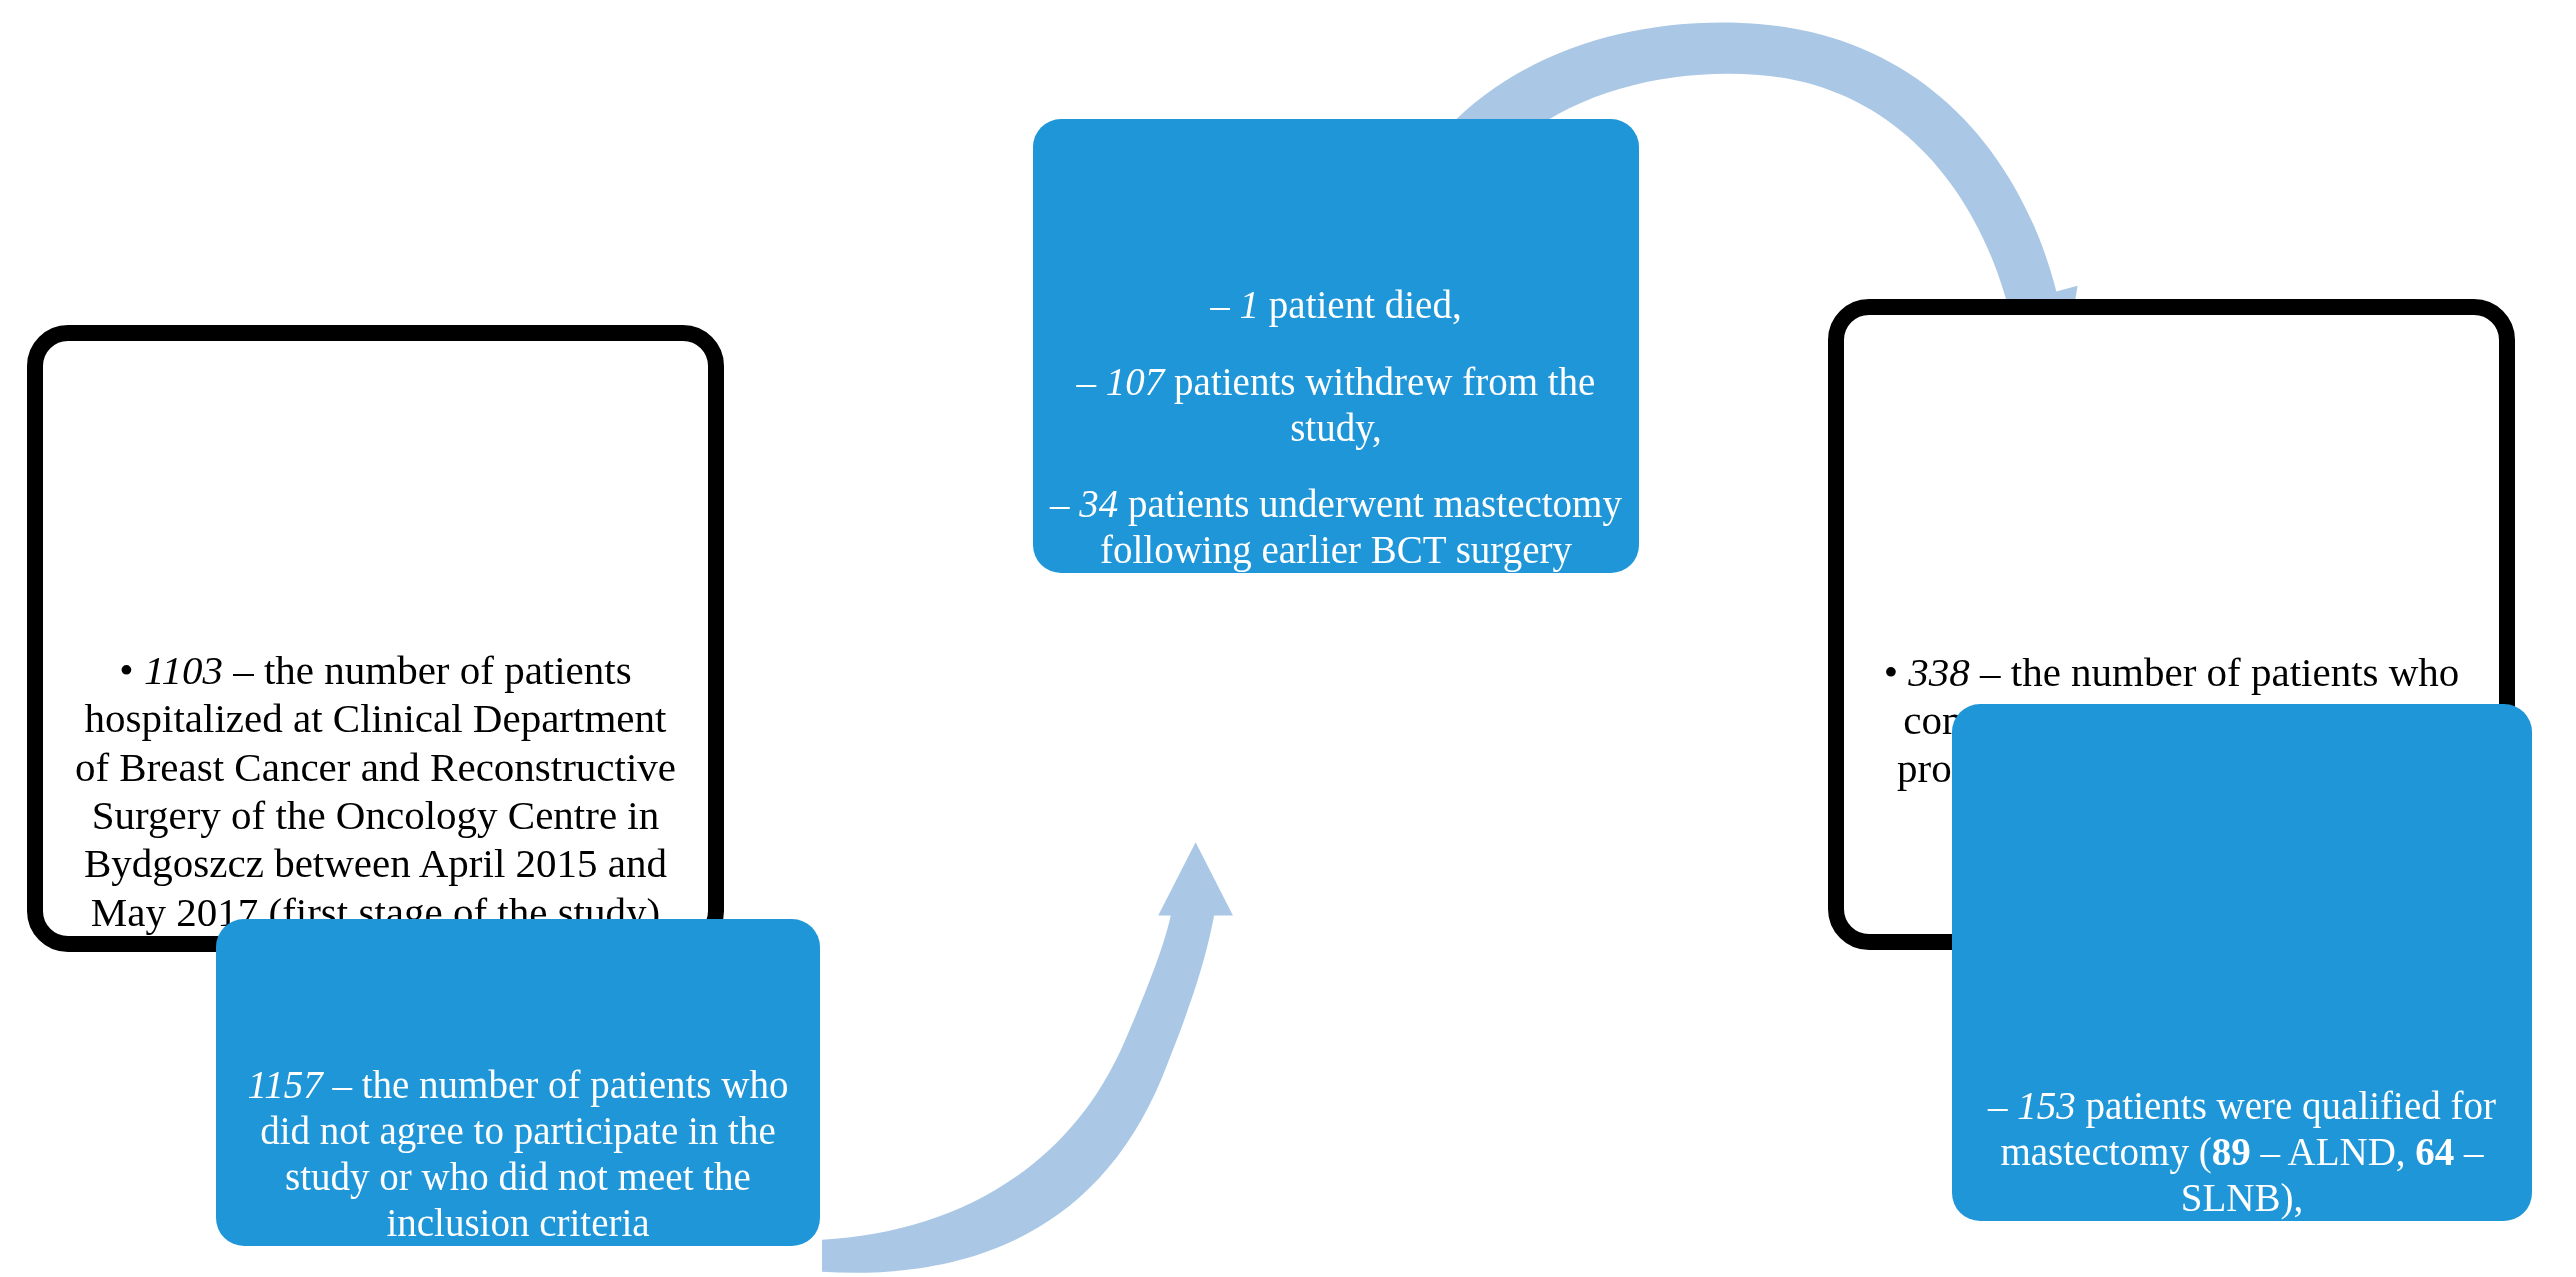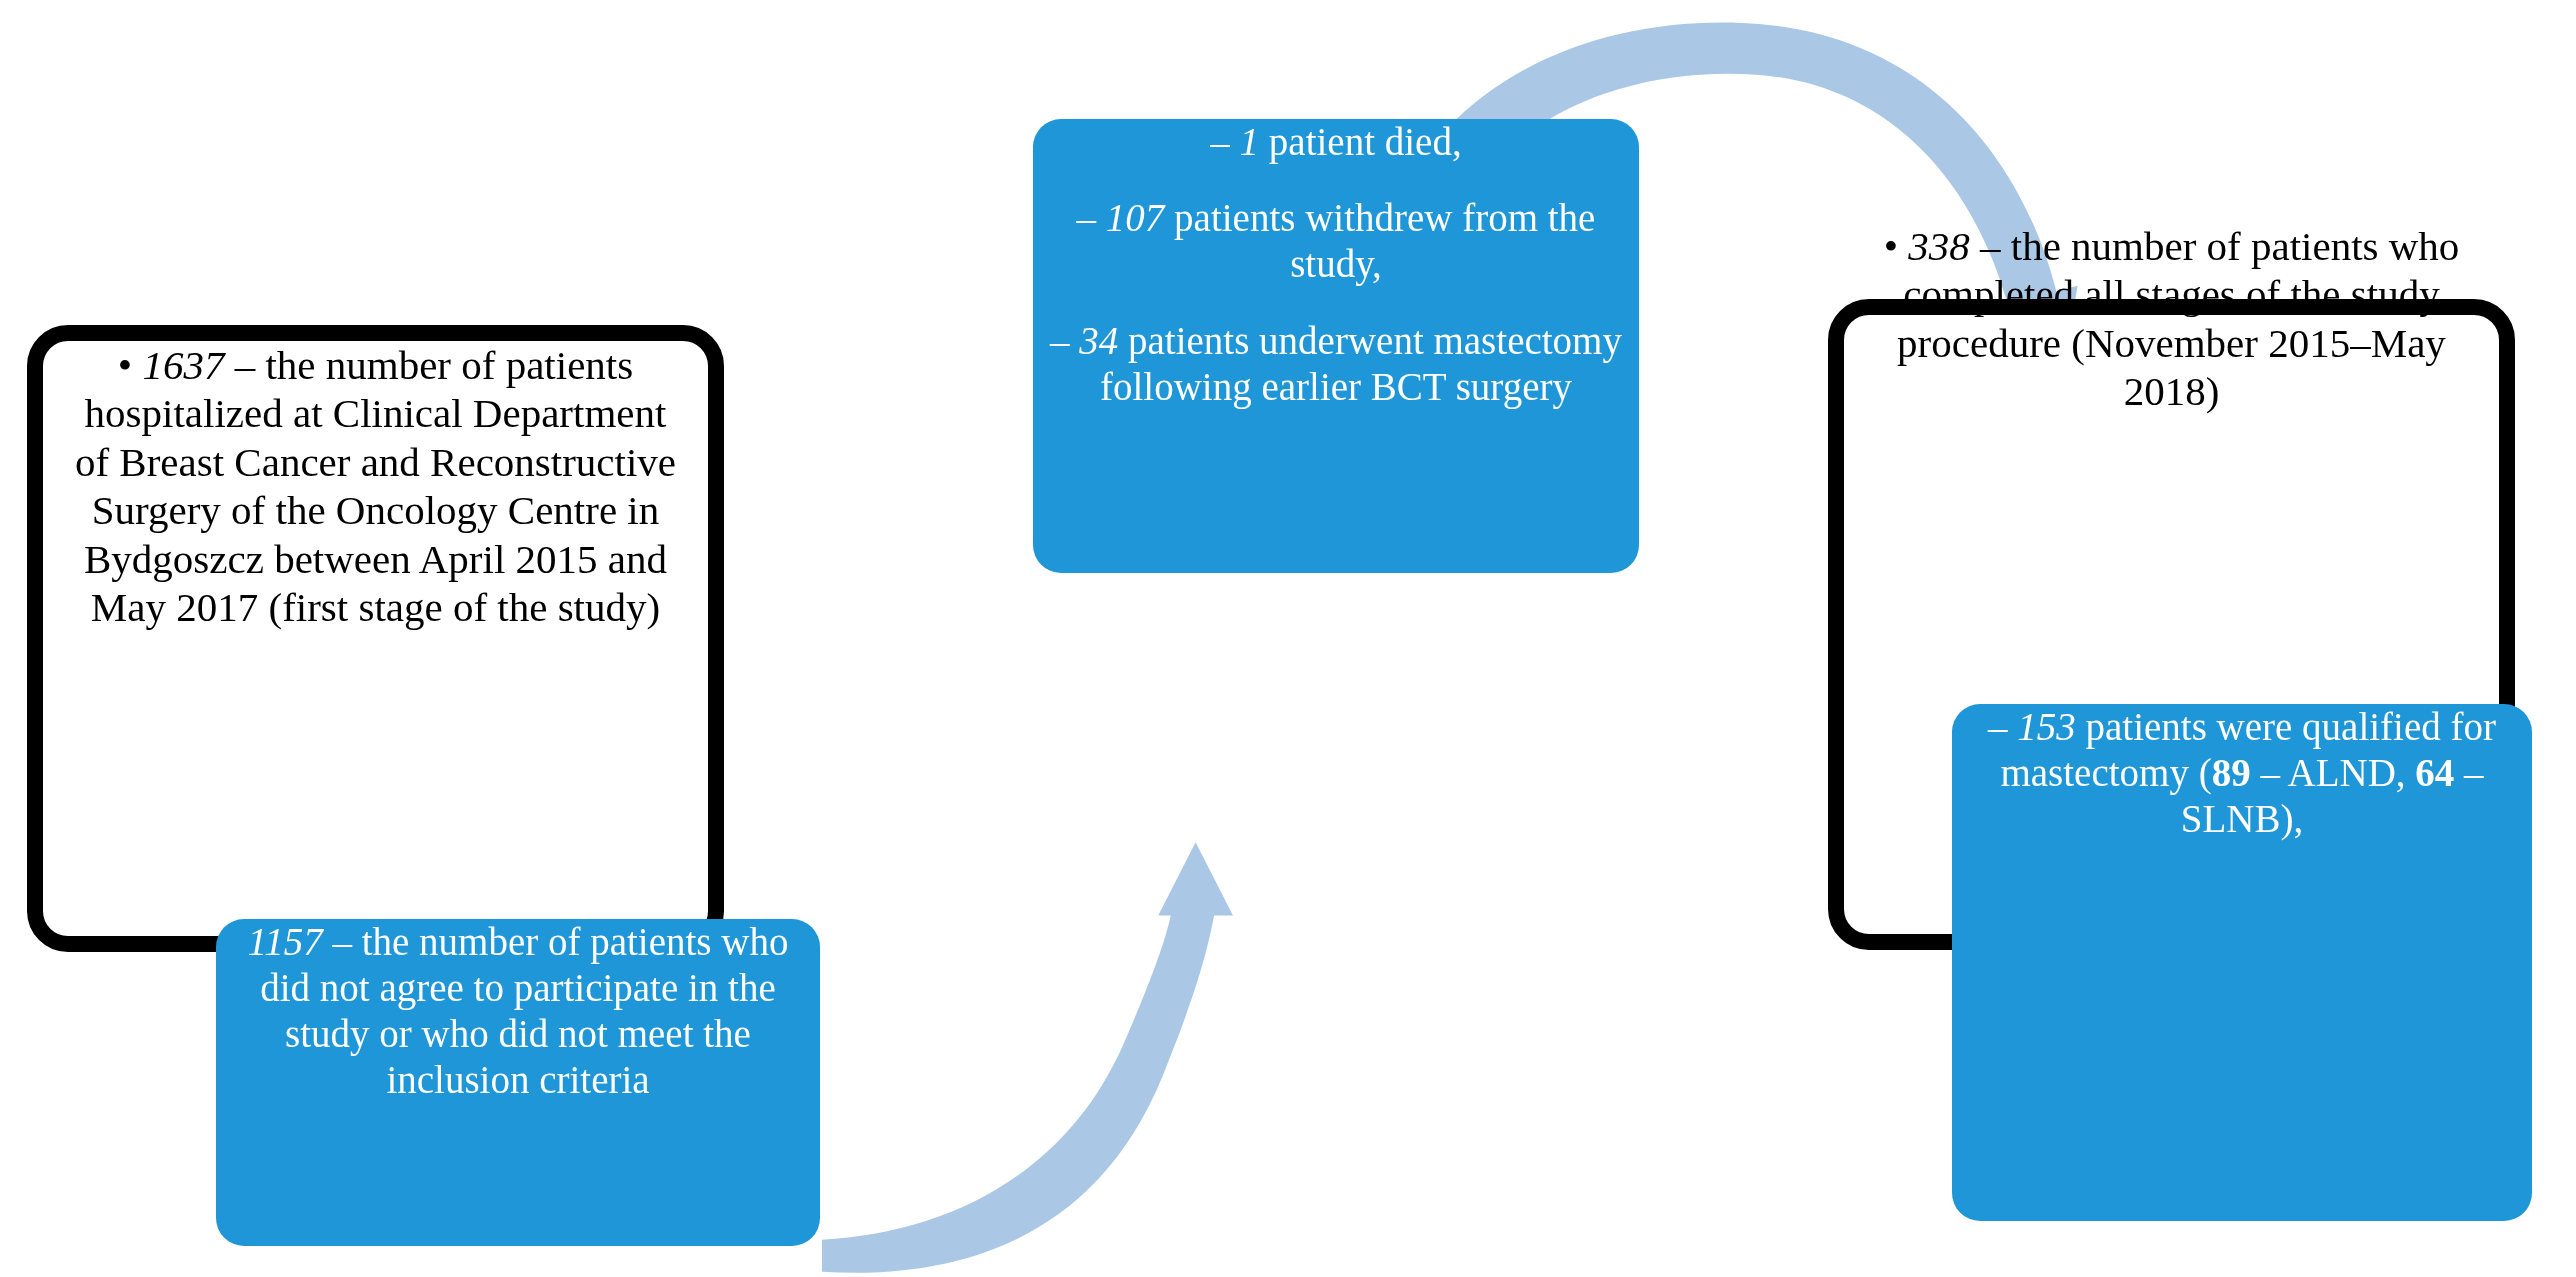--- a/index.html
+++ b/index.html
@@ -26,21 +26,21 @@
     height: 1278px;
     z-index: 1;
     pointer-events: none;
   }
 
   
   .node {
     position: absolute;
     box-sizing: border-box;
     display: flex;
-    align-items: flex-start;
+    align-items: flex-end;
     justify-content: center;
   }
   .node.white {
     background: #ffffff;
     border: 16.7px solid #000000;
     border-radius: 41px;
     z-index: 2;
   }
   .node.blue {
     background: #1f96d8;
@@ -137,21 +137,21 @@
                C 2452 98 2248 166 2166 352 Z" fill="#aac8e6"></path>
       <polygon points="2996,460 3114,428 3092,560" fill="#aac8e6"></polygon>
       <polygon points="2054,412 2110,300 2176,376" fill="#aac8e6"></polygon>
     </g>
   </svg>
 
   <div class="node white" id="box-screened">
     <div class="node-text">
       <p class="para">
         <span>•</span>
-        <span class="num">1637</span><span> – the number of patients hospitalized at Clinical Department of Breast Cancer and Reconstructive Surgery of the Oncology Centre in Bydgoszcz between April 2015 and May 2017 (first stage of the study)</span>
+        <span class="num">1103</span><span> – the number of patients hospitalized at Clinical Department of Breast Cancer and Reconstructive Surgery of the Oncology Centre in Bydgoszcz between April 2015 and May 2017 (first stage of the study)</span>
       </p>
     </div>
   </div>
 
   <div class="node blue" id="box-excluded">
     <div class="node-text">
       <p class="para">
         <span class="num">1157</span><span> – the number of patients who did not agree to participate in the study or who did not meet the inclusion criteria</span>
       </p>
     </div>

